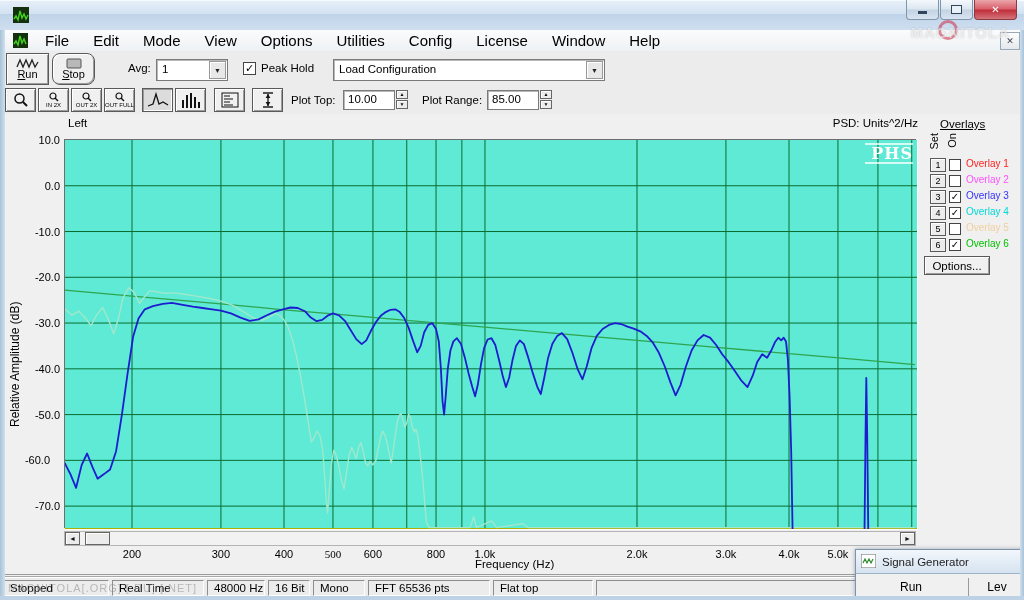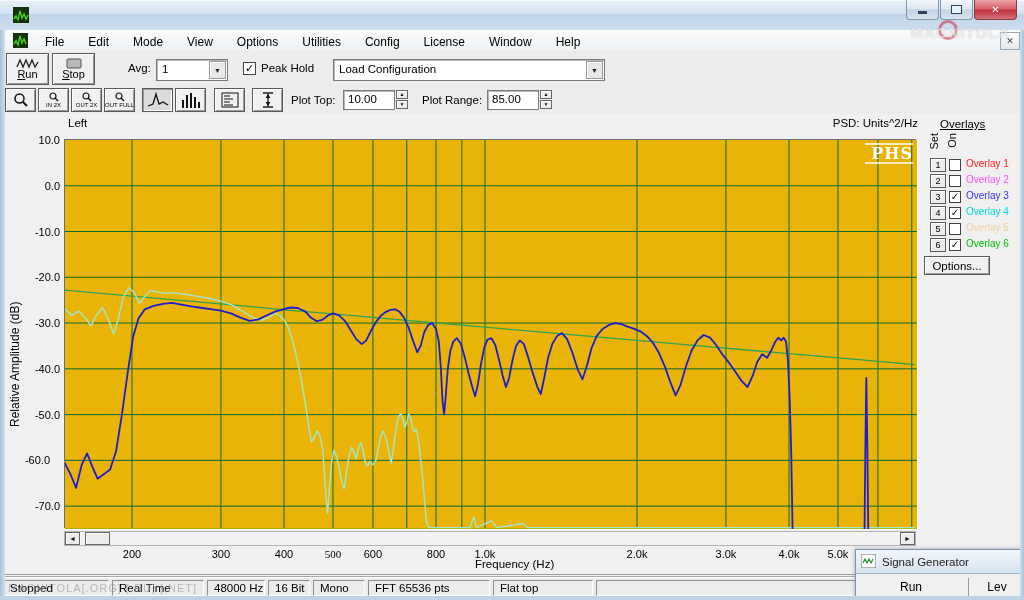--- a/index.html
+++ b/index.html
@@ -17,21 +17,21 @@
     border-radius:0 0 4px 4px;margin-left:1px;display:flex;align-items:center;justify-content:center;
     font-size:9px;color:#20364c;}
   .winbtn.close{width:41px;background:linear-gradient(#eba6ab,#d9626c 45%,#c0303c 55%,#d4747c);
     border-color:#8d3a42;color:#fff;font-size:10px;}
   .glyph-min{width:9px;height:3px;background:#30455c;margin-top:6px;}
   .glyph-restore{width:9px;height:7px;border:1px solid #30455c;background:#e8f0f8;}
   
   .menubar{position:absolute;left:0;top:30px;right:0;height:21px;
     background:linear-gradient(#fbfcfd,#eef1f4);border-bottom:1px solid #d5d5d5;display:flex;align-items:center;}
   .menubar .appicon{margin:0 6px 0 13px;}
-  .menuitem{padding:2px 12px;font-size:12px;color:#000;}
+  .menuitem{padding:2px 12px;font-size:15px;color:#000;}
   .childclose{position:absolute;right:4px;top:2px;width:18px;height:16px;border:1px solid #9aa8b6;
     background:linear-gradient(#fdfdfd,#e4e8ec);font-size:9px;color:#445;display:flex;align-items:center;justify-content:center;}
   
   .toolbar1{position:absolute;left:0;top:51px;right:0;height:36px;background:#ececec;border-bottom:1px solid #dadada;}
   .toolbar2{position:absolute;left:0;top:87px;right:0;height:27px;background:#ececec;border-bottom:1px solid #c8c8c8;}
   .btn3d{position:absolute;background:#f0f0f0;border:1px solid #5a5a5a;
     box-shadow:inset 1px 1px 0 #ffffff,inset -1px -1px 0 #9c9c9c;
     display:flex;flex-direction:column;align-items:center;justify-content:center;box-sizing:border-box;}
   .btn3d.pressed{background:#dcdcdc;box-shadow:inset 1px 1px 0 #9c9c9c,inset -1px -1px 0 #ffffff;}
   .bigbtn{width:43px;height:32px;top:2px;font-size:11px;}
@@ -49,21 +49,21 @@
   .smallbtn{width:31px;height:24px;top:1px;font-size:6px;line-height:6px;text-align:center;color:#000;}
   .numedit{position:absolute;height:20px;top:3px;background:#fff;border:1px solid #7a7a7a;
     box-shadow:inset 1px 1px 0 #b8b8b8;box-sizing:border-box;font-size:11.5px;padding:2px 0 0 4px;}
   .spin{position:absolute;top:3px;width:12px;height:20px;}
   .spin div{position:absolute;left:0;width:12px;height:9px;background:#ececec;border:1px solid #666;
     box-shadow:inset 1px 1px 0 #fff;box-sizing:border-box;font-size:5px;line-height:7px;text-align:center;color:#111;}
   .spin .up{top:0;} .spin .dn{top:10px;}
   .t2lbl{top:7px;}
   
   .client{position:absolute;left:0;top:114px;right:0;height:462px;background:#f0f0f0;}
-  .plotwrap{position:absolute;left:65px;top:26px;width:852px;height:389px;background:#eab308;
+  .plotwrap{position:absolute;left:65px;top:26px;width:852px;height:389px;background:#5eead4;
     box-shadow:-1px -1px 0 #6e6e6e,1px 1px 0 #fff;}
   .plothead{position:absolute;font-size:11.5px;color:#000;top:3px;}
   .ylab,.xlab{position:absolute;font-size:11px;color:#000;}
   .yaxis-title{position:absolute;left:8px;top:120px;font-size:12px;color:#000;
     writing-mode:vertical-rl;transform:rotate(180deg);height:260px;text-align:center;}
   .freqlabel{position:absolute;left:475px;top:444px;font-size:11.5px;color:#000;}
   .scroll{position:absolute;left:64px;top:417px;width:852px;height:15px;background:#f2f2f2;
     border:1px solid #b4b4b4;box-sizing:border-box;}
   .scroll .arr{position:absolute;top:0;width:15px;height:13px;background:#ececec;border:1px solid #666;
     box-shadow:inset 1px 1px 0 #fff;box-sizing:border-box;font-size:7px;line-height:11px;text-align:center;color:#111;}
@@ -143,21 +143,21 @@
       </div>
   </div>
 
   <div class="toolbar1">
     <div class="btn3d bigbtn" style="left:6px;">
       <svg width="24" height="11">
           <polyline points="1,9 4,2 7,9 10,2 13,9 16,2 19,9 22,4" fill="none" stroke="#222" stroke-width="1.3"></polyline>
         </svg>
       <span class="accel">Run</span>
     </div>
-    <div class="btn3d bigbtn" style="left:52px;">
+    <div class="btn3d bigbtn" style="left:52px;border-radius:8px;">
       <svg width="18" height="11">
           <rect x="2" y="1" width="14" height="9" rx="1" fill="#b8b8b8" stroke="#555"></rect>
         </svg>
       <span class="accel">Stop</span>
     </div>
     <span class="lbl" style="left:128px;">Avg:</span>
     <div class="combo" style="left:156px;top:8px;width:72px;">
       <span class="val">1</span>
       <span class="drop">▼</span>
     </div>

